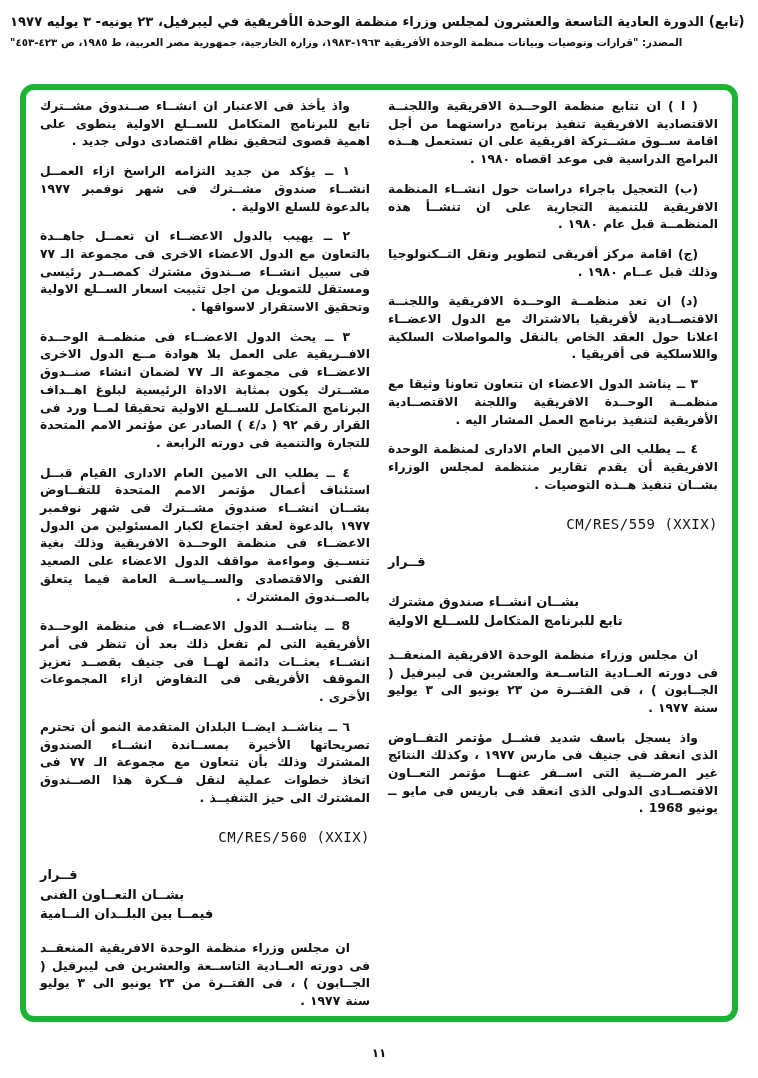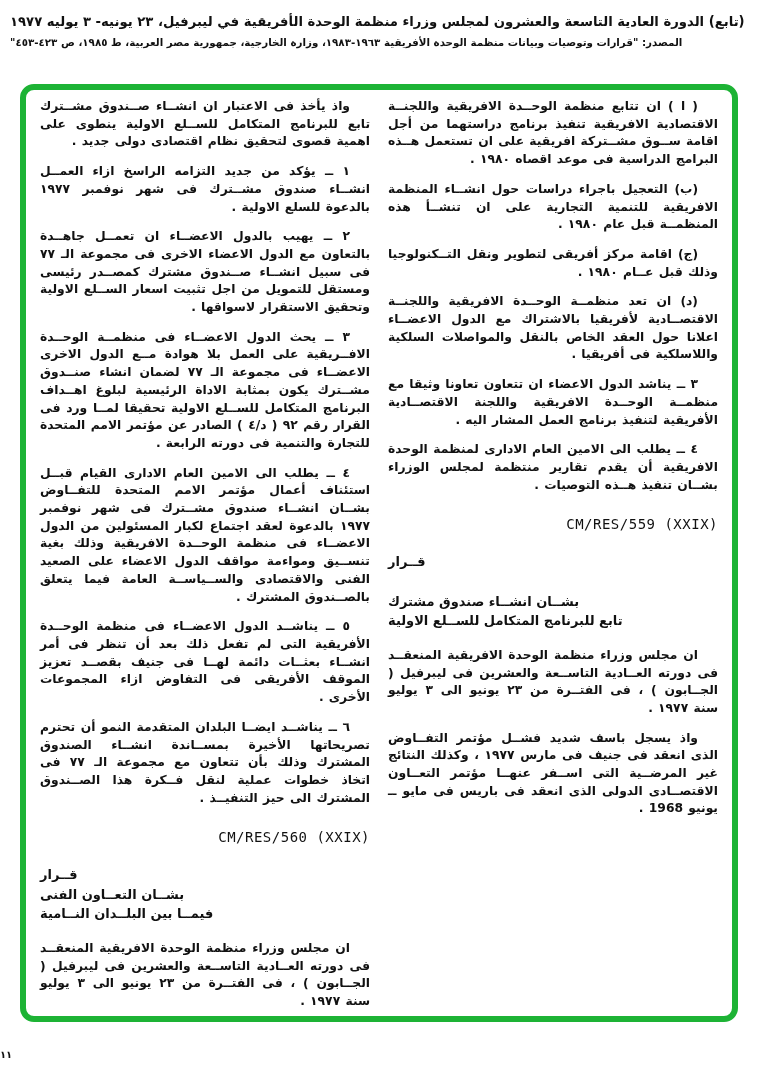--- a/index.html
+++ b/index.html
@@ -70,21 +70,22 @@
     font-size: 13px;
     font-weight: bold;
     white-space: pre-line;
     line-height: 1.5;
     margin: 6px 0 16px 0;
   }
   p.heading.title { margin: 4px 0 20px 0; }
   .page-number {
     position: absolute;
     bottom: 18px; left: 0; right: 0;
-    font-size: 10px;
+    text-align: center;
+    font-size: 12px;
     font-weight: bold;
   }
 </style>
 </head>
 <body>
 
 <header class="page-header">
   <div class="header-line1">(تابع) الدورة العادية التاسعة والعشرون لمجلس وزراء منظمة الوحدة الأفريقية في ليبرفيل، ٢٣ يونيه- ٣ يوليه ١٩٧٧</div>
   <div class="header-line2">المصدر: "قرارات وتوصيات وبيانات منظمة الوحدة الأفريقية ١٩٦٣-١٩٨٣، وزارة الخارجية، جمهورية مصر العربية، ط ١٩٨٥، ص ٤٢٣-٤٥٣"</div>
 </header>
@@ -106,21 +107,21 @@
       <p class="body">ان مجلس وزراء منظمة الوحدة الافريقية المنعقــد فى دورته العــادية التاســعة والعشرين فى ليبرفيل ( الجــابون ) ، فى الفتــرة من ٢٣ يونيو الى ٣ يوليو سنة ١٩٧٧ .</p>
       <p class="body">واذ يسجل باسف شديد فشــل مؤتمر التفــاوض الذى انعقد فى جنيف فى مارس ١٩٧٧ ، وكذلك النتائج غير المرضــية التى اســفر عنهــا مؤتمر التعــاون الاقتصــادى الدولى الذى انعقد فى باريس فى مايو ــ يونيو 1968 .</p>
     </section>
 
     <section class="col">
       <p class="body">واذ يأخذ فى الاعتبار ان انشــاء صــندوق مشــترك تابع للبرنامج المتكامل للســلع الاولية ينطوى على اهمية قصوى لتحقيق نظام اقتصادى دولى جديد .</p>
       <p class="body">١ ــ يؤكد من جديد التزامه الراسخ ازاء العمــل انشــاء صندوق مشــترك فى شهر نوفمبر ١٩٧٧ بالدعوة للسلع الاولية .</p>
       <p class="body">٢ ــ يهيب بالدول الاعضــاء ان تعمــل جاهــدة بالتعاون مع الدول الاعضاء الاخرى فى مجموعة الـ ٧٧ فى سبيل انشــاء صــندوق مشترك كمصــدر رئيسى ومستقل للتمويل من اجل تثبيت اسعار الســلع الاولية وتحقيق الاستقرار لاسواقها .</p>
       <p class="body">٣ ــ يحث الدول الاعضــاء فى منظمــة الوحــدة الافــريقية على العمل بلا هوادة مــع الدول الاخرى الاعضــاء فى مجموعة الـ ٧٧ لضمان انشاء صنــدوق مشــترك يكون بمثابة الاداة الرئيسية لبلوغ اهــداف البرنامج المتكامل للســلع الاولية تحقيقا لمــا ورد فى القرار رقم ٩٢ ( د/٤ ) الصادر عن مؤتمر الامم المتحدة للتجارة والتنمية فى دورته الرابعة .</p>
       <p class="body">٤ ــ يطلب الى الامين العام الادارى القيام قبــل استئناف أعمال مؤتمر الامم المتحدة للتفــاوض بشــان انشــاء صندوق مشــترك فى شهر نوفمبر ١٩٧٧ بالدعوة لعقد اجتماع لكبار المسئولين من الدول الاعضــاء فى منظمة الوحــدة الافريقية وذلك بغية تنســيق ومواءمة مواقف الدول الاعضاء على الصعيد الفنى والاقتصادى والســياســة العامة فيما يتعلق بالصــندوق المشترك .</p>
-      <p class="body">٥ ــ يناشــد الدول الاعضــاء فى منظمة الوحــدة الأفريقية التى لم تفعل ذلك بعد أن تنظر فى أمر انشــاء بعثــات دائمة لهــا فى جنيف بقصــد تعزيز الموقف الأفريقى فى التفاوض ازاء المجموعات الأخرى .</p>
+      <p class="body">8 ــ يناشــد الدول الاعضــاء فى منظمة الوحــدة الأفريقية التى لم تفعل ذلك بعد أن تنظر فى أمر انشــاء بعثــات دائمة لهــا فى جنيف بقصــد تعزيز الموقف الأفريقى فى التفاوض ازاء المجموعات الأخرى .</p>
       <p class="body">٦ ــ يناشــد ايضــا البلدان المتقدمة النمو أن تحترم تصريحاتها الأخيرة بمســاندة انشــاء الصندوق المشترك وذلك بأن تتعاون مع مجموعة الـ ٧٧ فى اتخاذ خطوات عملية لنقل فــكرة هذا الصــندوق المشترك الى حيز التنفيــذ .</p>
       <p class="code">CM/RES/560 (XXIX)</p>
       <p class="heading">قــرار
 بشــان التعــاون الفنى
 فيمــا بين البلــدان النــامية</p>
       <p class="body">ان مجلس وزراء منظمة الوحدة الافريقية المنعقــد فى دورته العــادية التاســعة والعشرين فى ليبرفيل ( الجــابون ) ، فى الفتــرة من ٢٣ يونيو الى ٣ يوليو سنة ١٩٧٧ .</p>
     </section>
 
   </div>
 </div>

